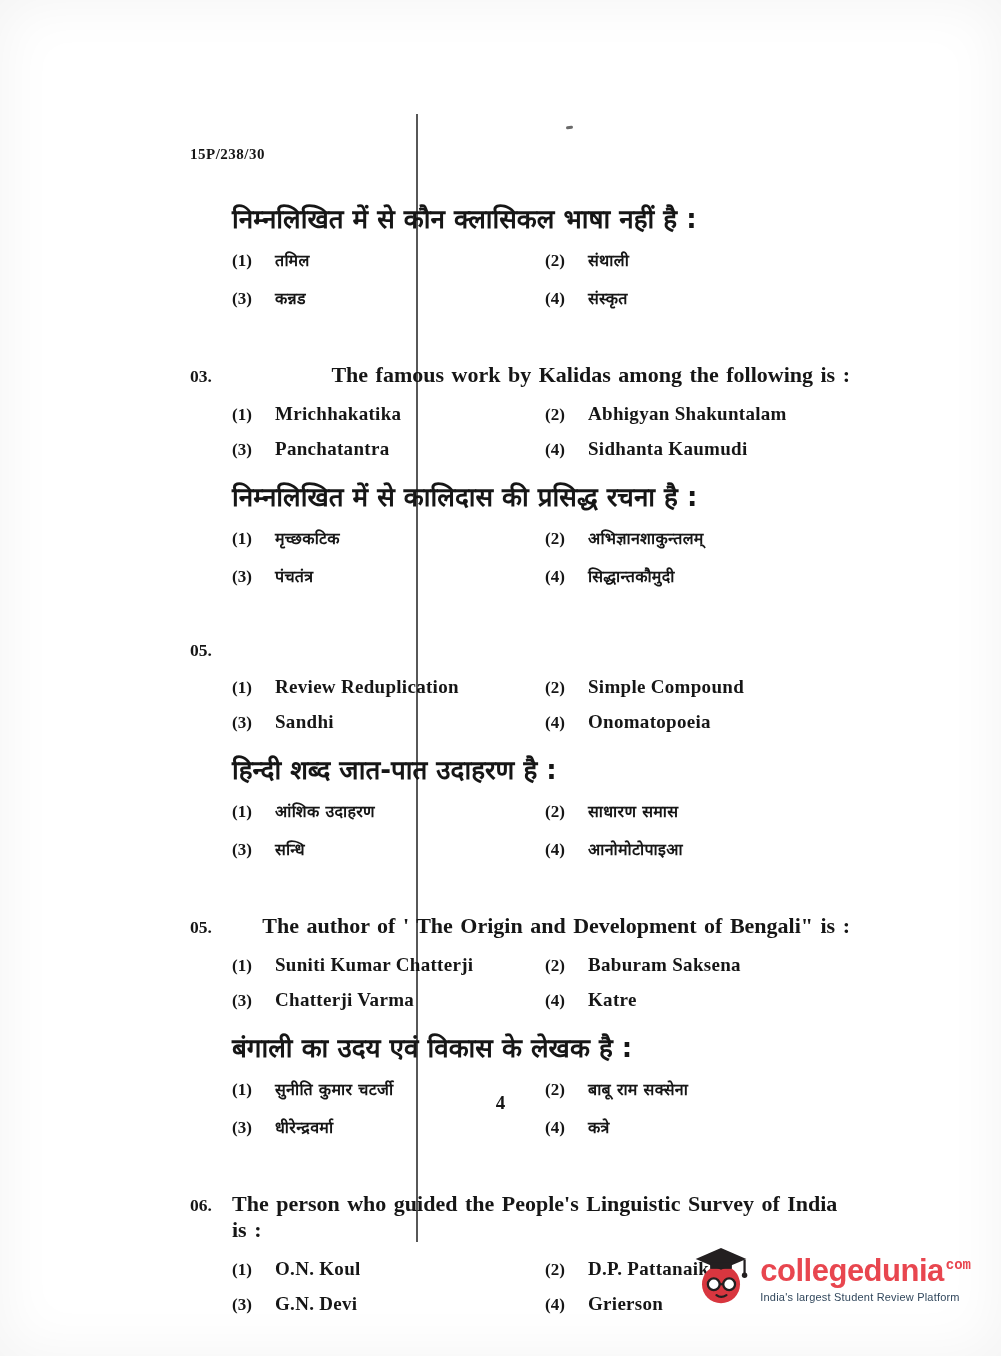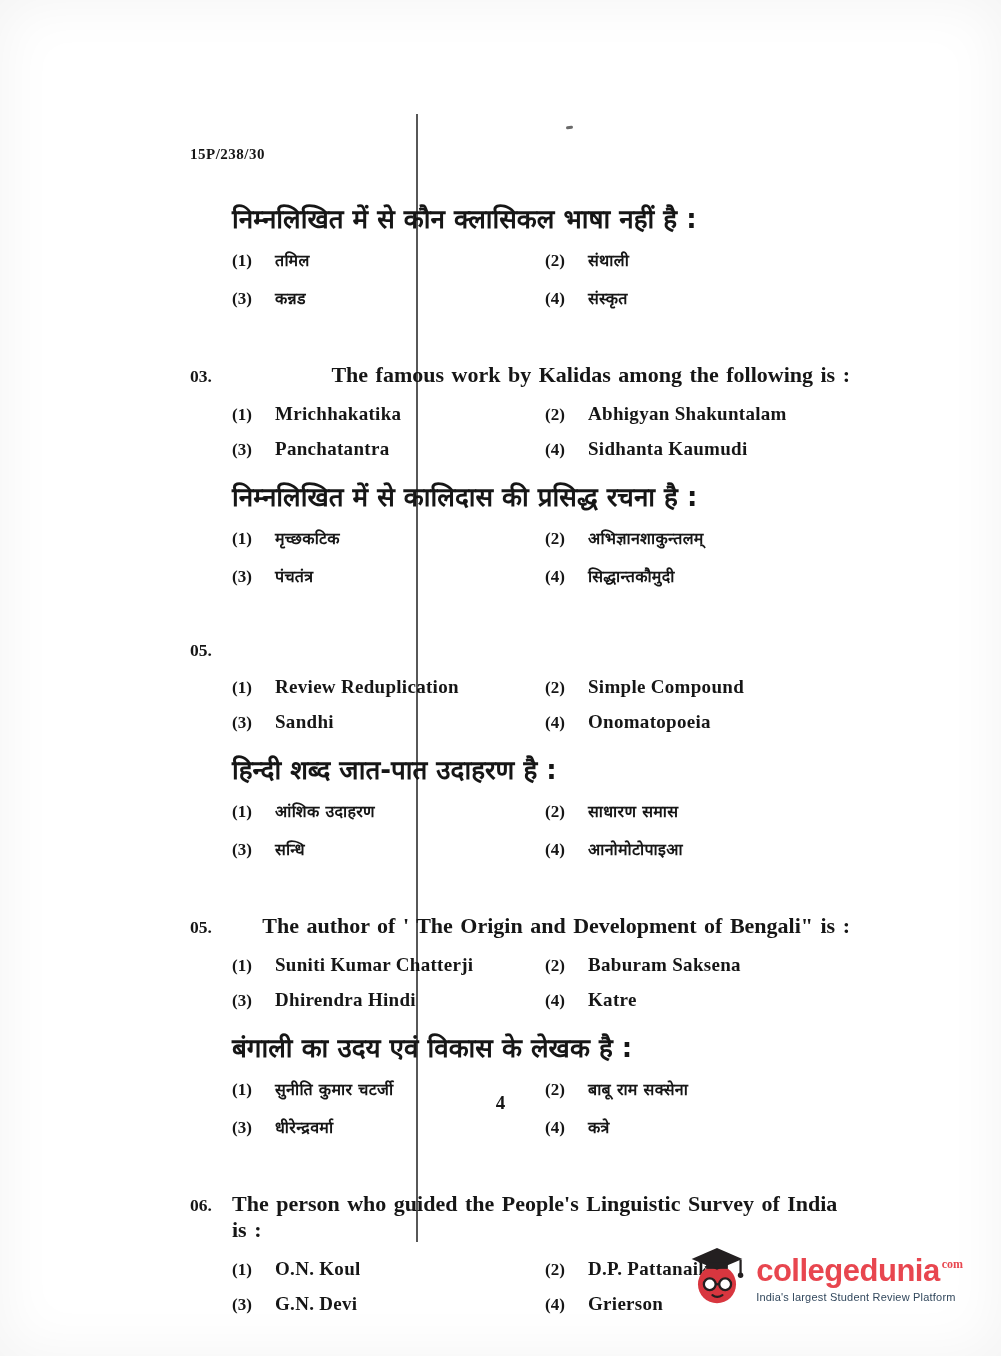--- a/index.html
+++ b/index.html
@@ -56,22 +56,22 @@
     position:absolute;right:26px;top:1246px;
     display:flex;align-items:center;gap:10px;
   }
   .brand-text{display:flex;flex-direction:column;align-items:flex-start;}
   .brand-row{display:flex;align-items:flex-start;}
   .brand-name{
     font-family:"Liberation Sans",sans-serif;
     font-weight:bold;font-size:31px;line-height:32px;letter-spacing:-.5px;
   }
   .brand-suffix{
-    font-family:Liberation Serif, serif;
-    font-size:12px;font-weight:bold;margin:2px 12px 0 2px;
+    font-family:Liberation Mono, monospace;
+    font-size:14px;font-weight:bold;margin:2px 4px 0 2px;
   }
   .brand-tagline{
     font-family:"Liberation Sans",sans-serif;
     font-size:11px;color:#31475c;margin-top:4px;letter-spacing:.2px;
   }
 </style>
 </head>
 <body>
 
 <div class="fold-line"></div>
@@ -199,21 +199,21 @@
       <div class="opt">
           <span class="opt-label">(1)</span>
           <span class="opt-text">Suniti Kumar Chatterji</span>
         </div>
       <div class="opt">
           <span class="opt-label">(2)</span>
           <span class="opt-text">Baburam Saksena</span>
         </div>
       <div class="opt">
           <span class="opt-label">(3)</span>
-          <span class="opt-text">Dhirendra Hindi</span>
+          <span class="opt-text">Chatterji Varma</span>
         </div>
       <div class="opt">
           <span class="opt-label">(4)</span>
           <span class="opt-text">Katre</span>
         </div>
     </div>
     <div class="q-sub">बंगाली का उदय एवं विकास के लेखक है :</div>
     <div class="opt-grid hi">
       <div class="opt">
           <span class="opt-label">(1)</span>

